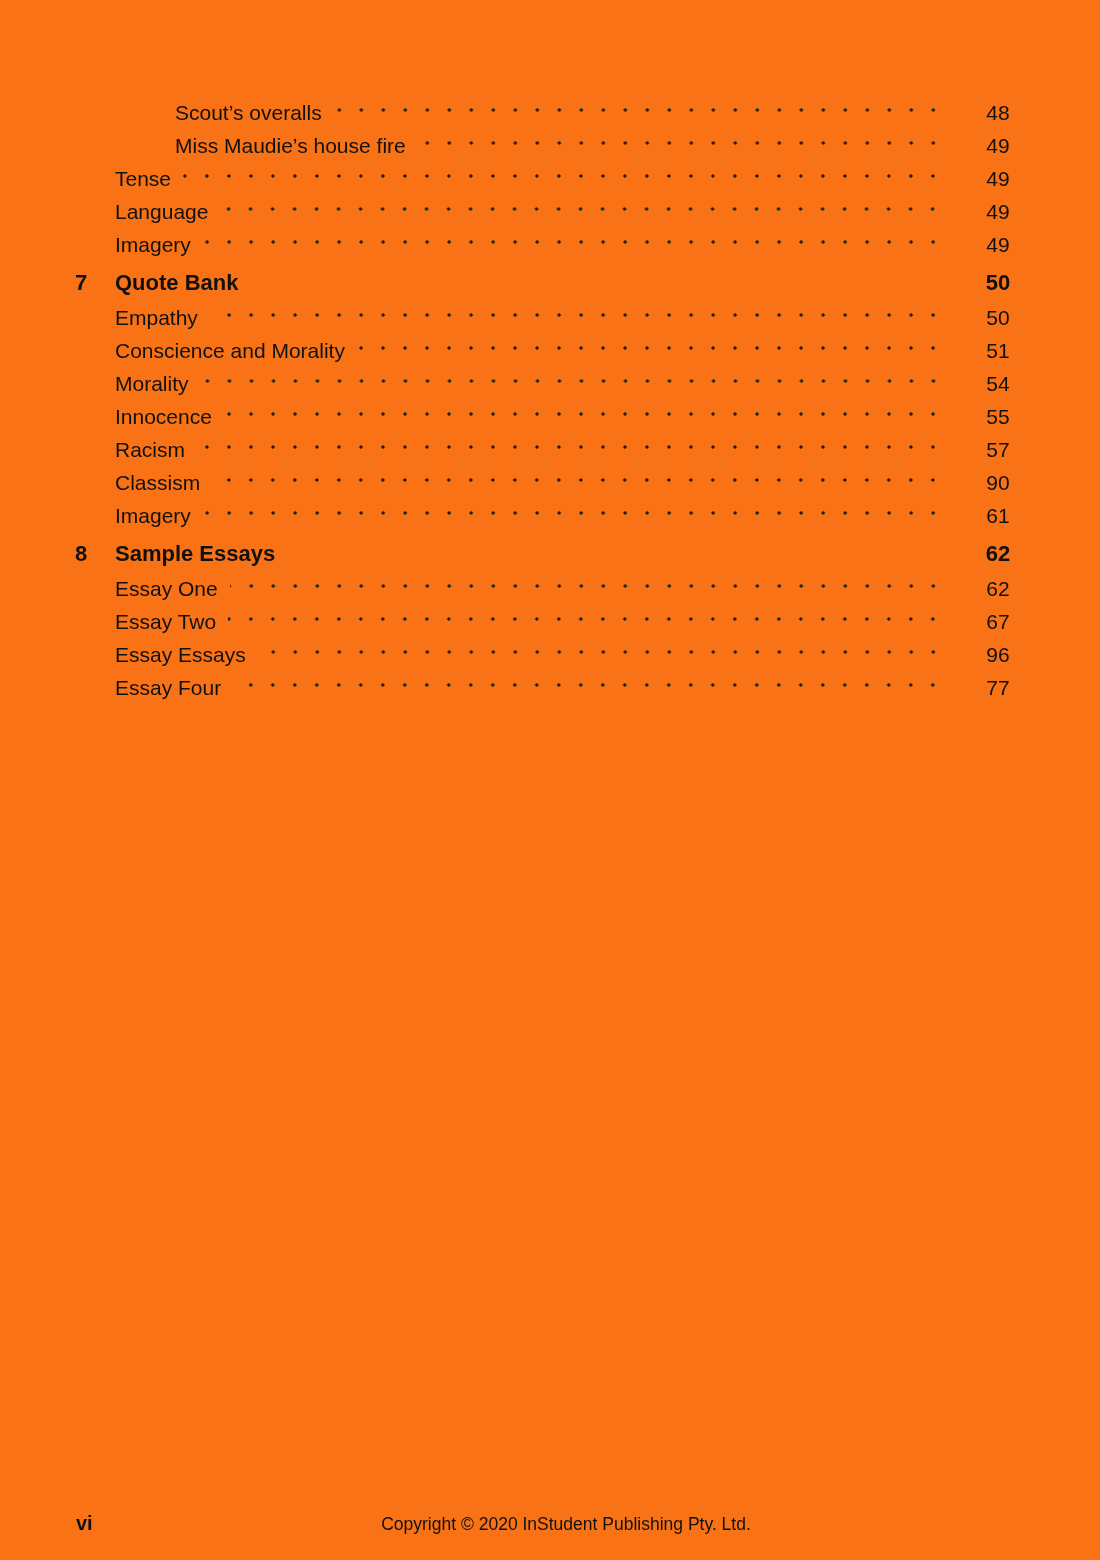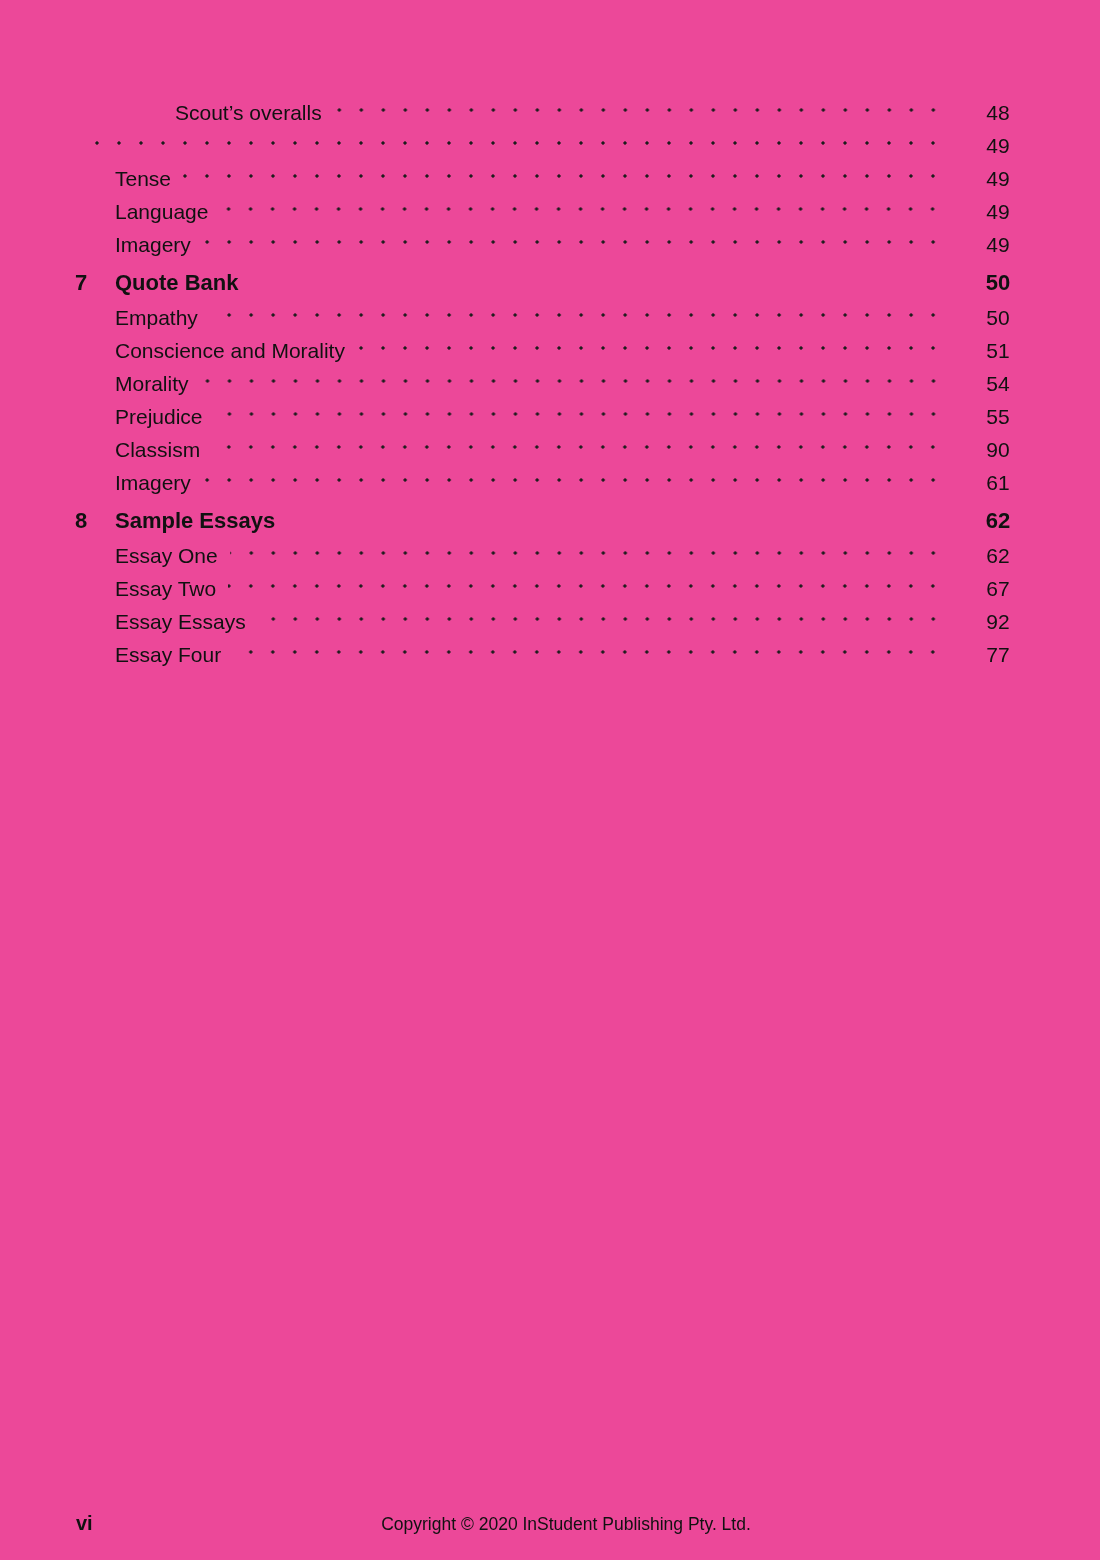--- a/index.html
+++ b/index.html
@@ -4,21 +4,21 @@
 <style>
   html, body {
     margin: 0;
     padding: 0;
     background: #ffffff;
   }
   #page {
     position: relative;
     width: 1100px;
     height: 1560px;
-    background: #ec4899;
+    background: #f97316;
     font-family: "Liberation Sans", "DejaVu Sans", sans-serif;
     color: #111111;
     overflow: hidden;
   }
   #toc {
     position: absolute;
     left: 75px;
     top: 96px;
     width: 947px;
   }
@@ -85,20 +85,21 @@
 
 <div id="page">
 
   <div id="toc">
       <div class="row subsection">
         <span class="label">Scout’s overalls</span>
         <span class="leader"></span>
         <span class="page-num">48</span>
       </div>
       <div class="row subsection">
+        <span class="label">Miss Maudie’s house fire</span>
         <span class="leader"></span>
         <span class="page-num">49</span>
       </div>
       <div class="row section">
         <span class="label">Tense</span>
         <span class="leader"></span>
         <span class="page-num">49</span>
       </div>
       <div class="row section">
         <span class="label">Language</span>
@@ -125,23 +126,28 @@
         <span class="label">Conscience and Morality</span>
         <span class="leader"></span>
         <span class="page-num">51</span>
       </div>
       <div class="row section">
         <span class="label">Morality</span>
         <span class="leader"></span>
         <span class="page-num">54</span>
       </div>
       <div class="row section">
-        <span class="label">Prejudice</span>
+        <span class="label">Innocence</span>
         <span class="leader"></span>
         <span class="page-num">55</span>
+      </div>
+      <div class="row section">
+        <span class="label">Racism</span>
+        <span class="leader"></span>
+        <span class="page-num">57</span>
       </div>
       <div class="row section">
         <span class="label">Classism</span>
         <span class="leader"></span>
         <span class="page-num">90</span>
       </div>
       <div class="row section">
         <span class="label">Imagery</span>
         <span class="leader"></span>
         <span class="page-num">61</span>
@@ -158,21 +164,21 @@
         <span class="page-num">62</span>
       </div>
       <div class="row section">
         <span class="label">Essay Two</span>
         <span class="leader"></span>
         <span class="page-num">67</span>
       </div>
       <div class="row section">
         <span class="label">Essay Essays</span>
         <span class="leader"></span>
-        <span class="page-num">92</span>
+        <span class="page-num">96</span>
       </div>
       <div class="row section">
         <span class="label">Essay Four</span>
         <span class="leader"></span>
         <span class="page-num">77</span>
       </div>
     </div>
 
   <div id="footer">
     <span class="folio">vi</span>

